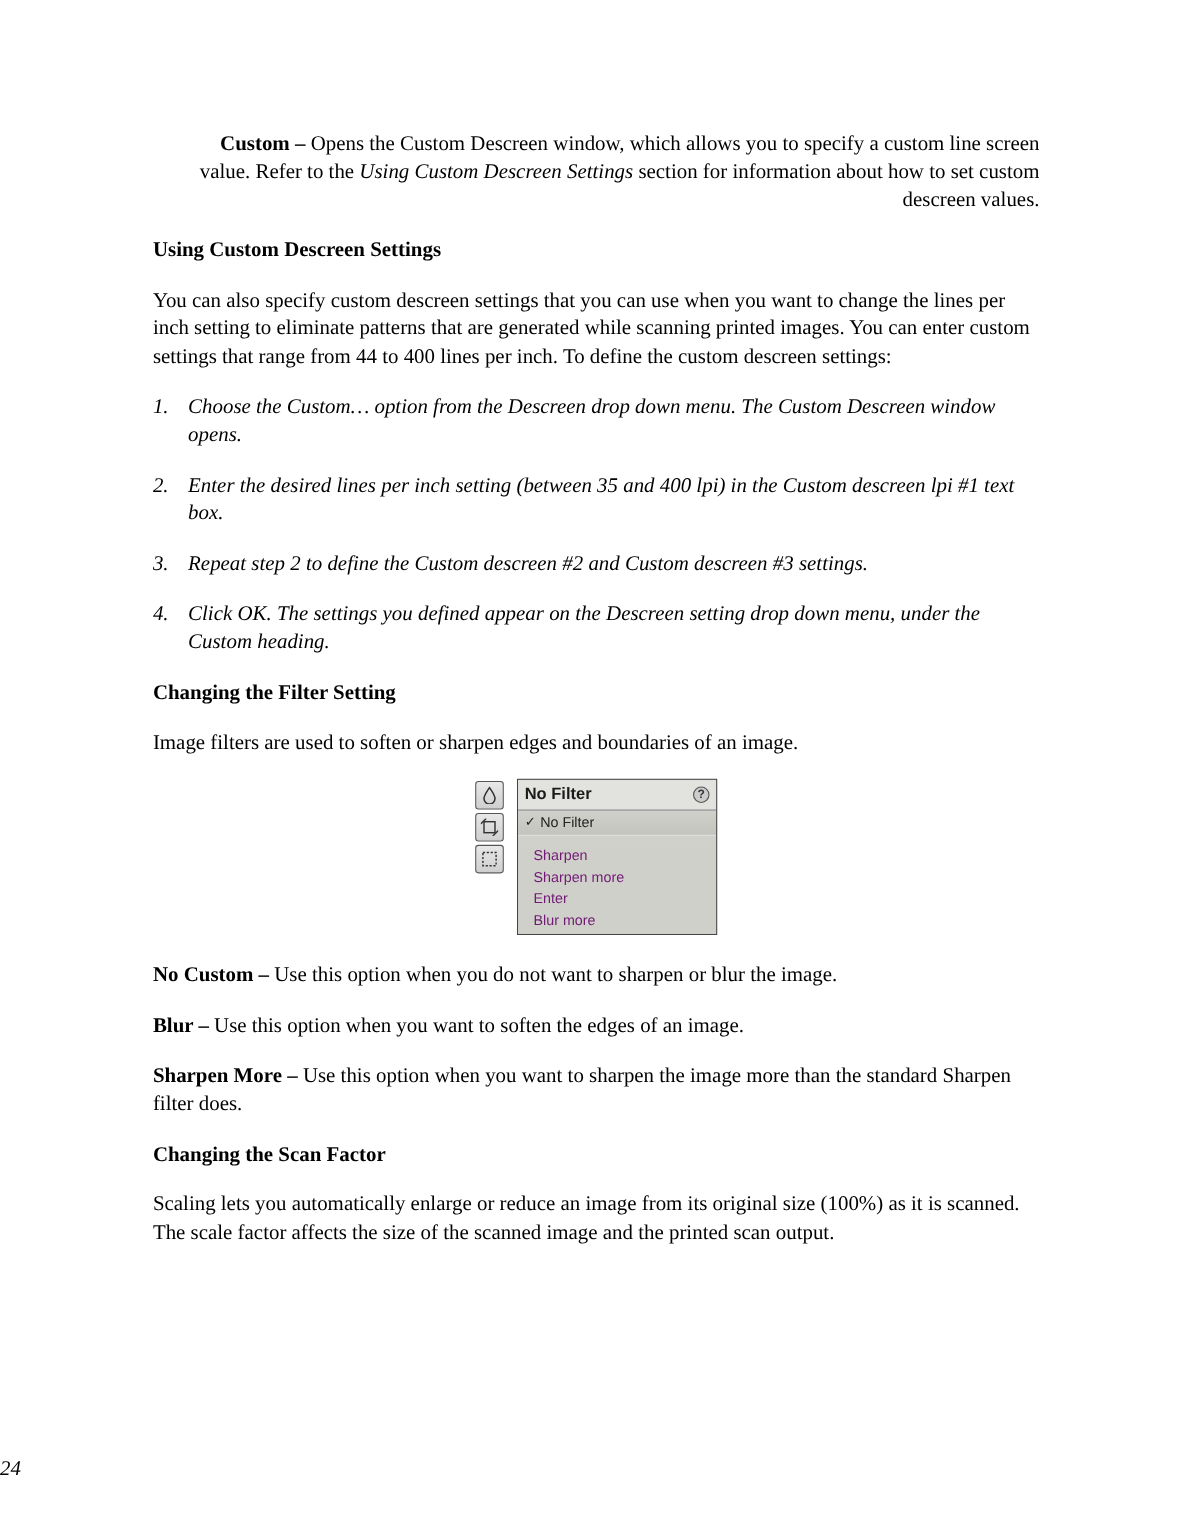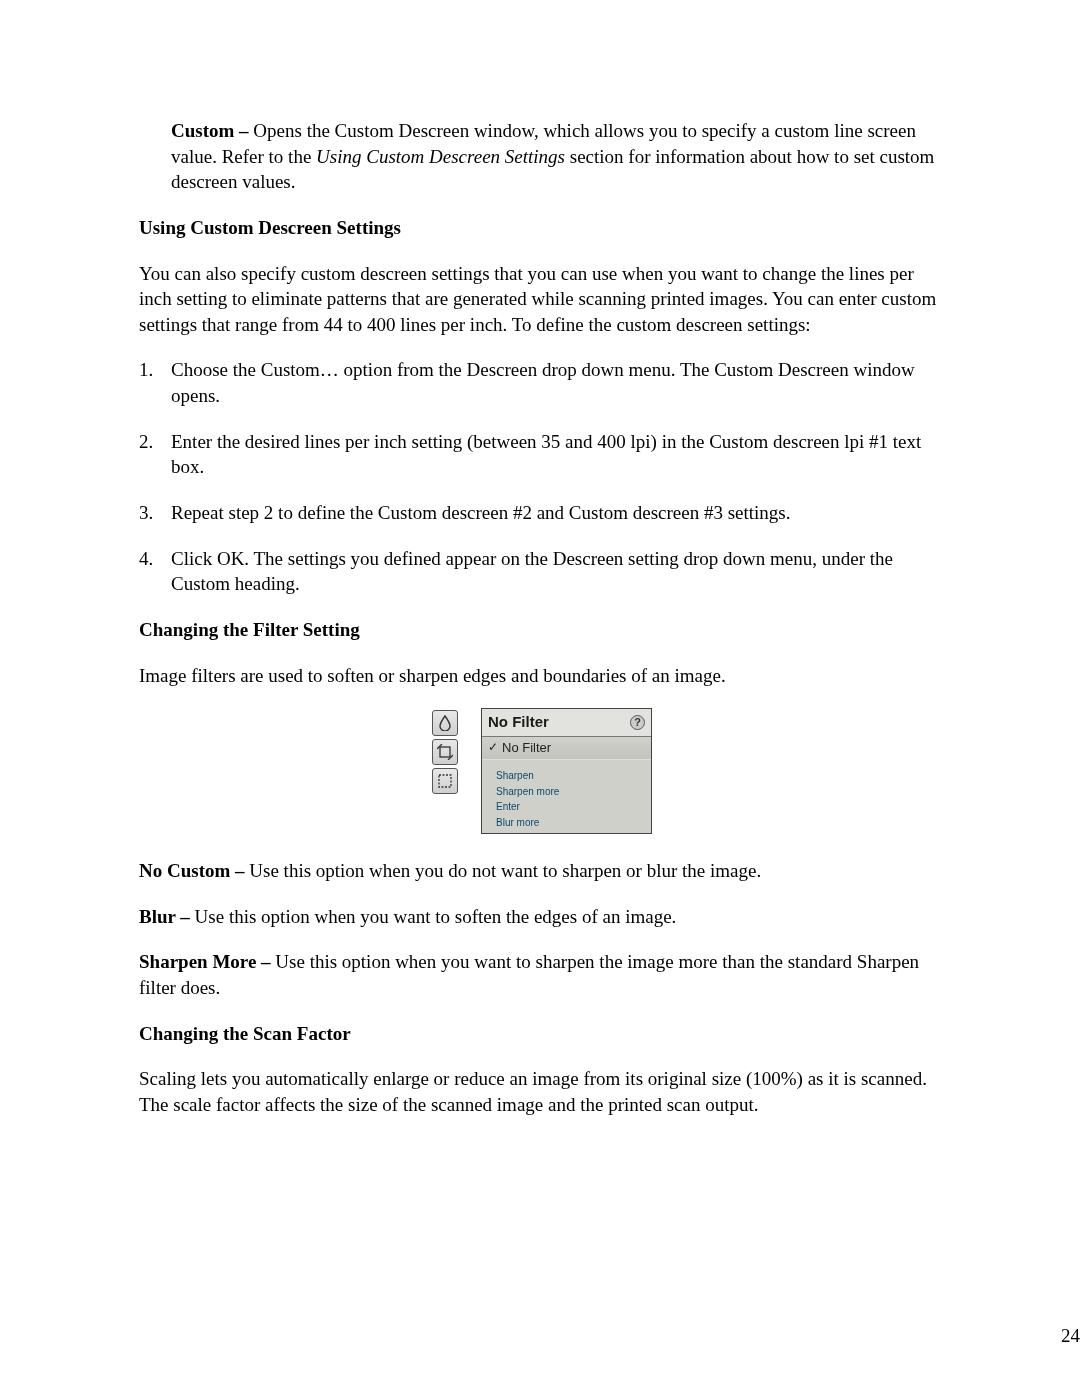--- a/index.html
+++ b/index.html
@@ -18,54 +18,56 @@
       position: relative;
     }
     .page {
       padding: 118px 135px 60px 139px;
     }
     .para {
       margin-bottom: 20px;
     }
     .indent {
       margin-left: 32px;
+      text-align: right;
     }
     .bold {
       font-weight: bold;
     }
     .italic {
       font-style: italic;
     }
     .heading {
       font-weight: bold;
       margin-bottom: 20px;
       margin-top: 4px;
     }
     ol {
       list-style: none;
       counter-reset: item;
       margin-bottom: 14px;
+      font-style: italic;
     }
     ol li {
       counter-increment: item;
       margin-bottom: 20px;
       padding-left: 32px;
       position: relative;
     }
     ol li::before {
       content: counter(item) ".";
       position: absolute;
       left: 0;
       top: 0;
     }
     .ui-figure {
       width: 220px;
       margin: 12px auto 24px auto;
       display: flex;
-      gap: 23px;
+      gap: 12px;
     }
     .ui-icons {
       display: flex;
       flex-direction: column;
       gap: 3px;
       padding-top: 2px;
     }
     .ui-icon {
       width: 26px;
       height: 26px;
@@ -124,30 +126,31 @@
     .ui-sep {
       height: 6px;
       background: #d0d0ca;
     }
     .ui-dropdown-list {
       background: #d0d0ca;
       padding: 2px 0 3px 0;
     }
     .ui-dropdown-item {
       padding: 1px 15px 1px 14px;
-      font-size: 10px;
-      color: #0c4a6e;
+      font-size: 13px;
+      color: #701a75;
     }
     .page-number {
       position: absolute;
       bottom: 48px;
       left: 0;
       right: 0;
-      text-align: right;
+      text-align: left;
       font-size: 19px;
+      font-style: italic;
     }
   </style>
 </head>
 <body>
 
 <div class="page">
 
   <div class="para indent">
     <span class="bold">Custom –</span><span> Opens the Custom Descreen window, which allows you to specify a custom line screen value.  Refer to the </span><span class="italic">Using Custom Descreen Settings</span><span> section for information about how to set custom descreen values.</span>
   </div>

